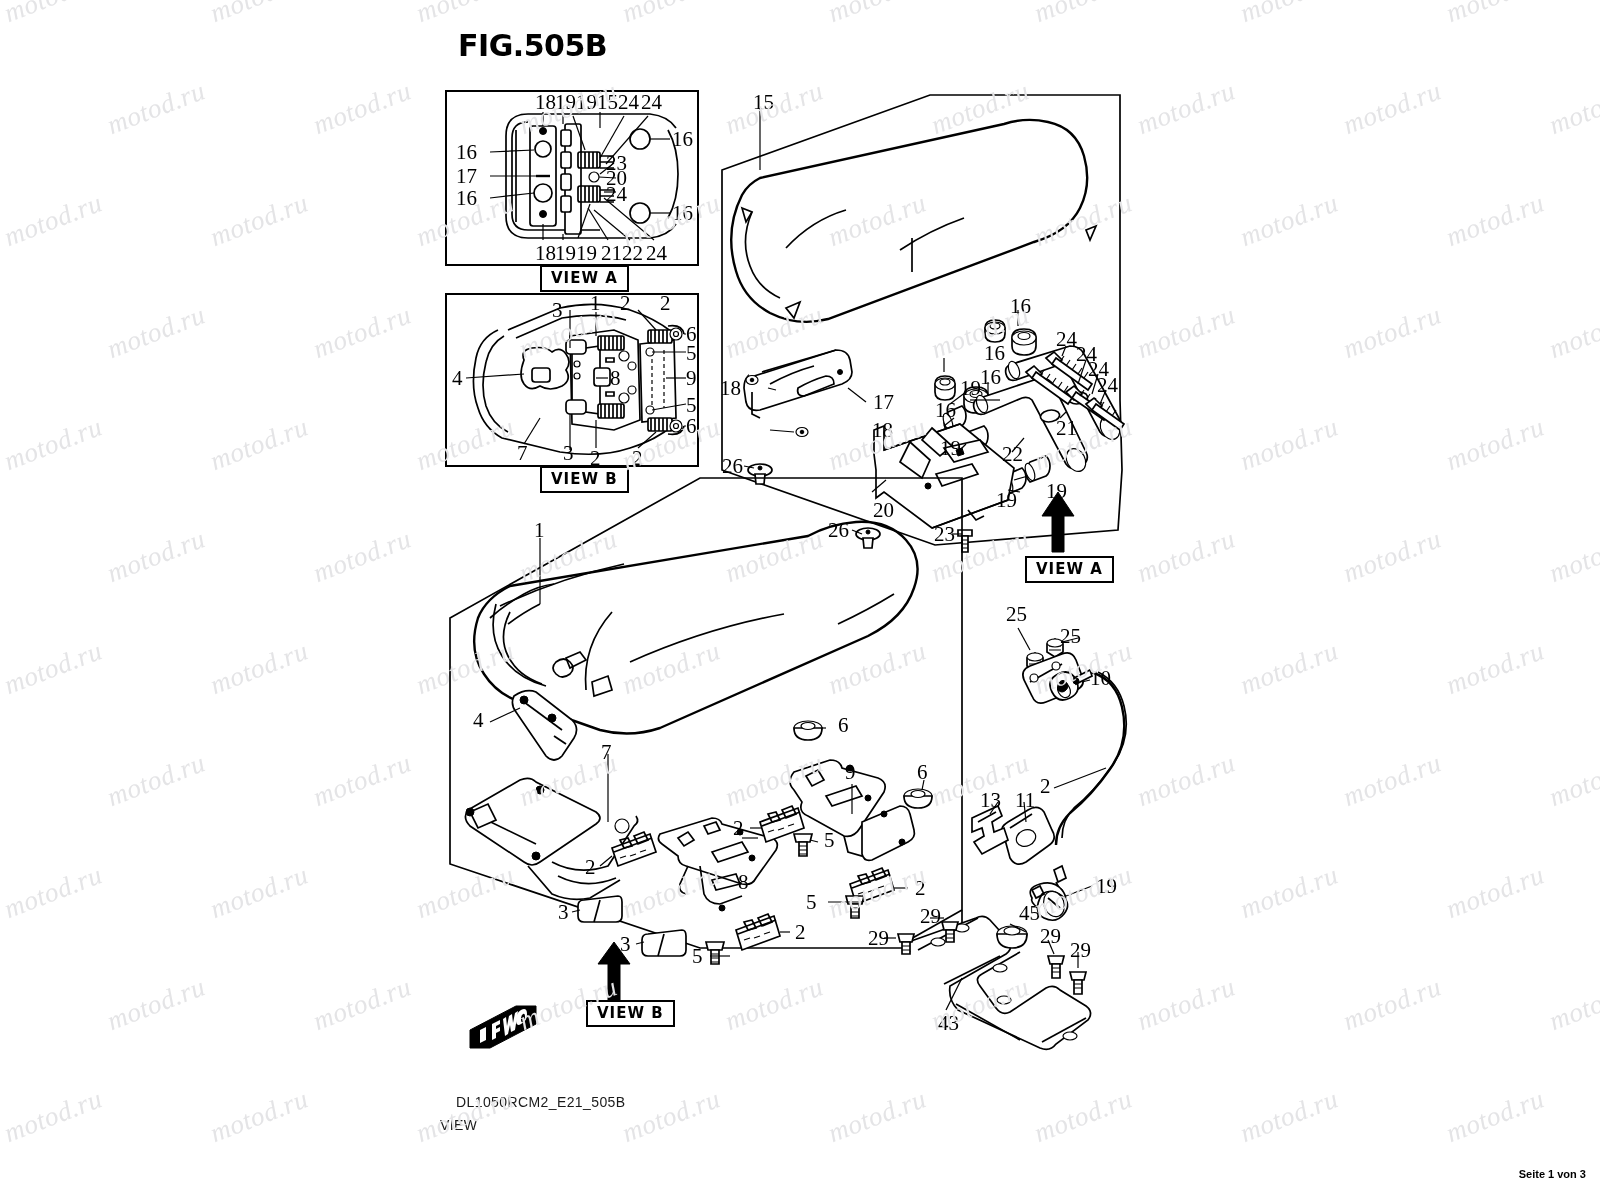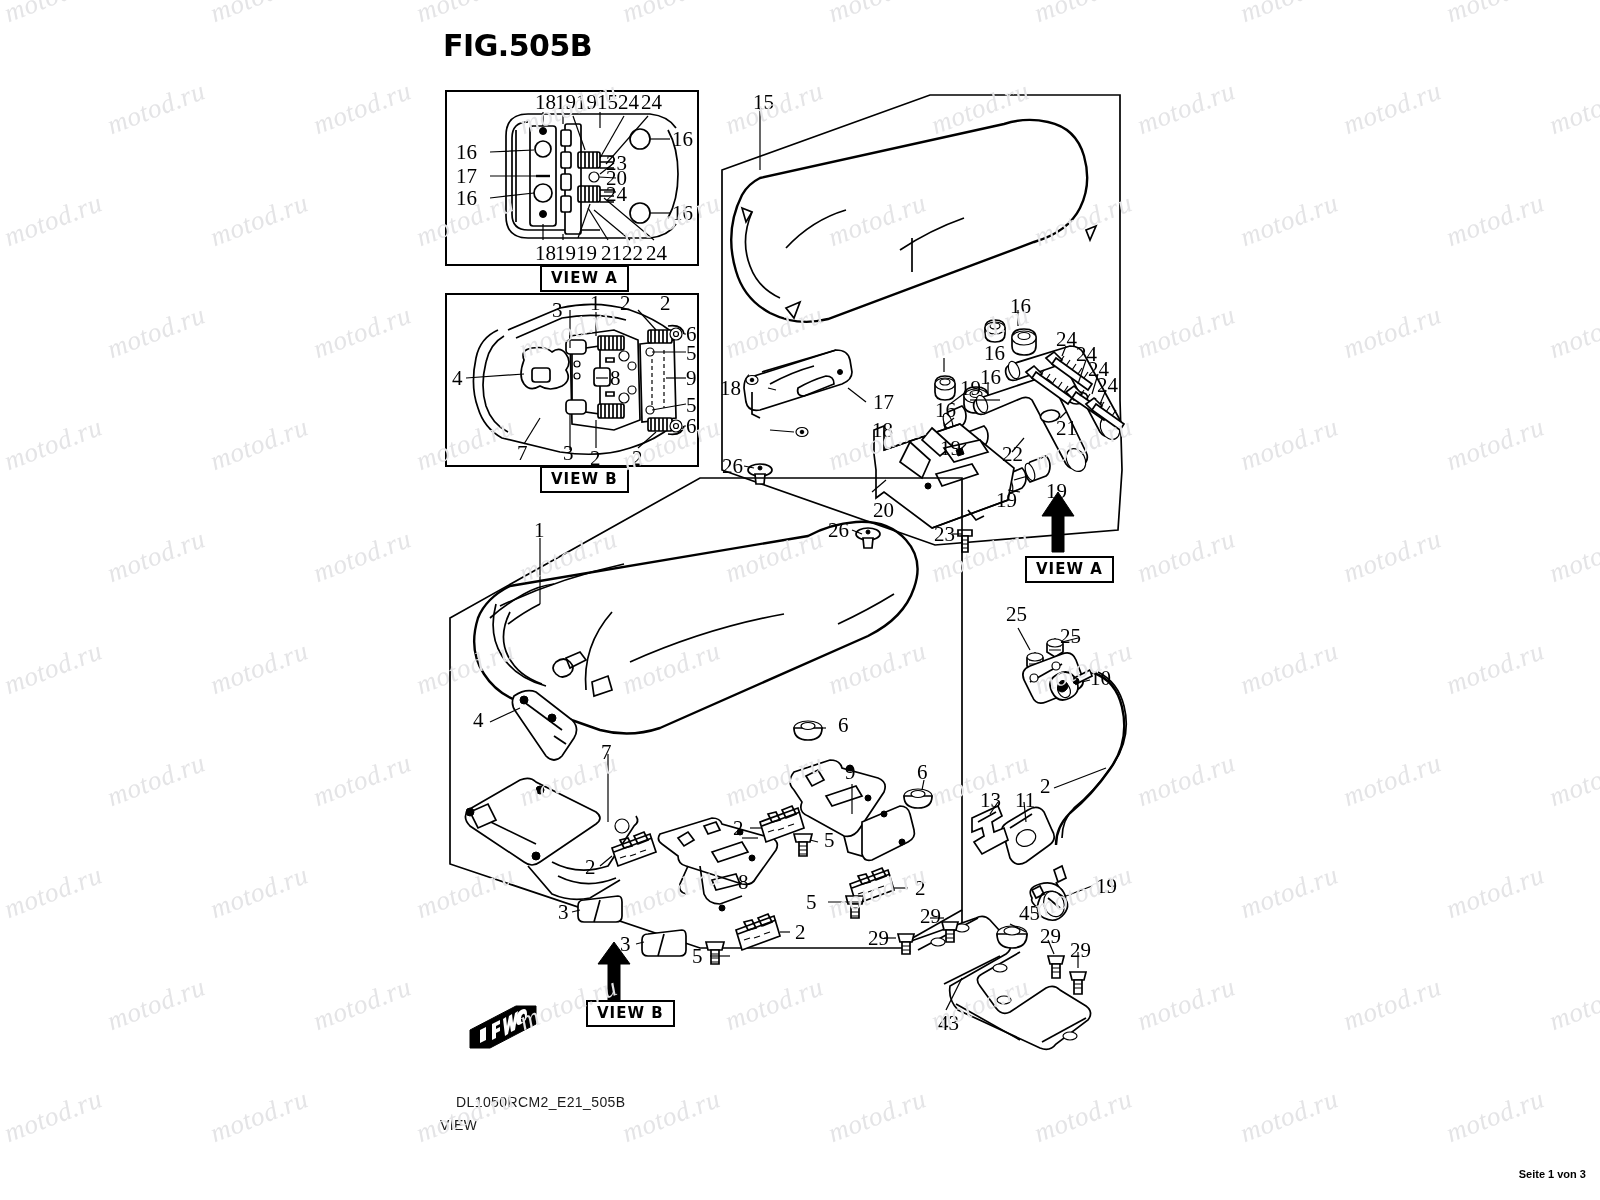--- a/index.html
+++ b/index.html
@@ -38,21 +38,21 @@
     position: absolute;
     font-family: "Liberation Serif", serif;
     font-size: 21px;
     color: #000;
     line-height: 1;
     white-space: nowrap;
     z-index: 12;
   }
   #title {
     position: absolute;
-    left: 443px; top: 28px;
+    left: 458px; top: 28px;
     font-family: "DejaVu Sans", sans-serif;
     font-weight: bold;
     font-size: 30px;
     letter-spacing: -0.5px;
     color: #000;
     z-index: 12;
   }
   .footer {
     position: absolute;
     font-family: "Liberation Sans", sans-serif;

